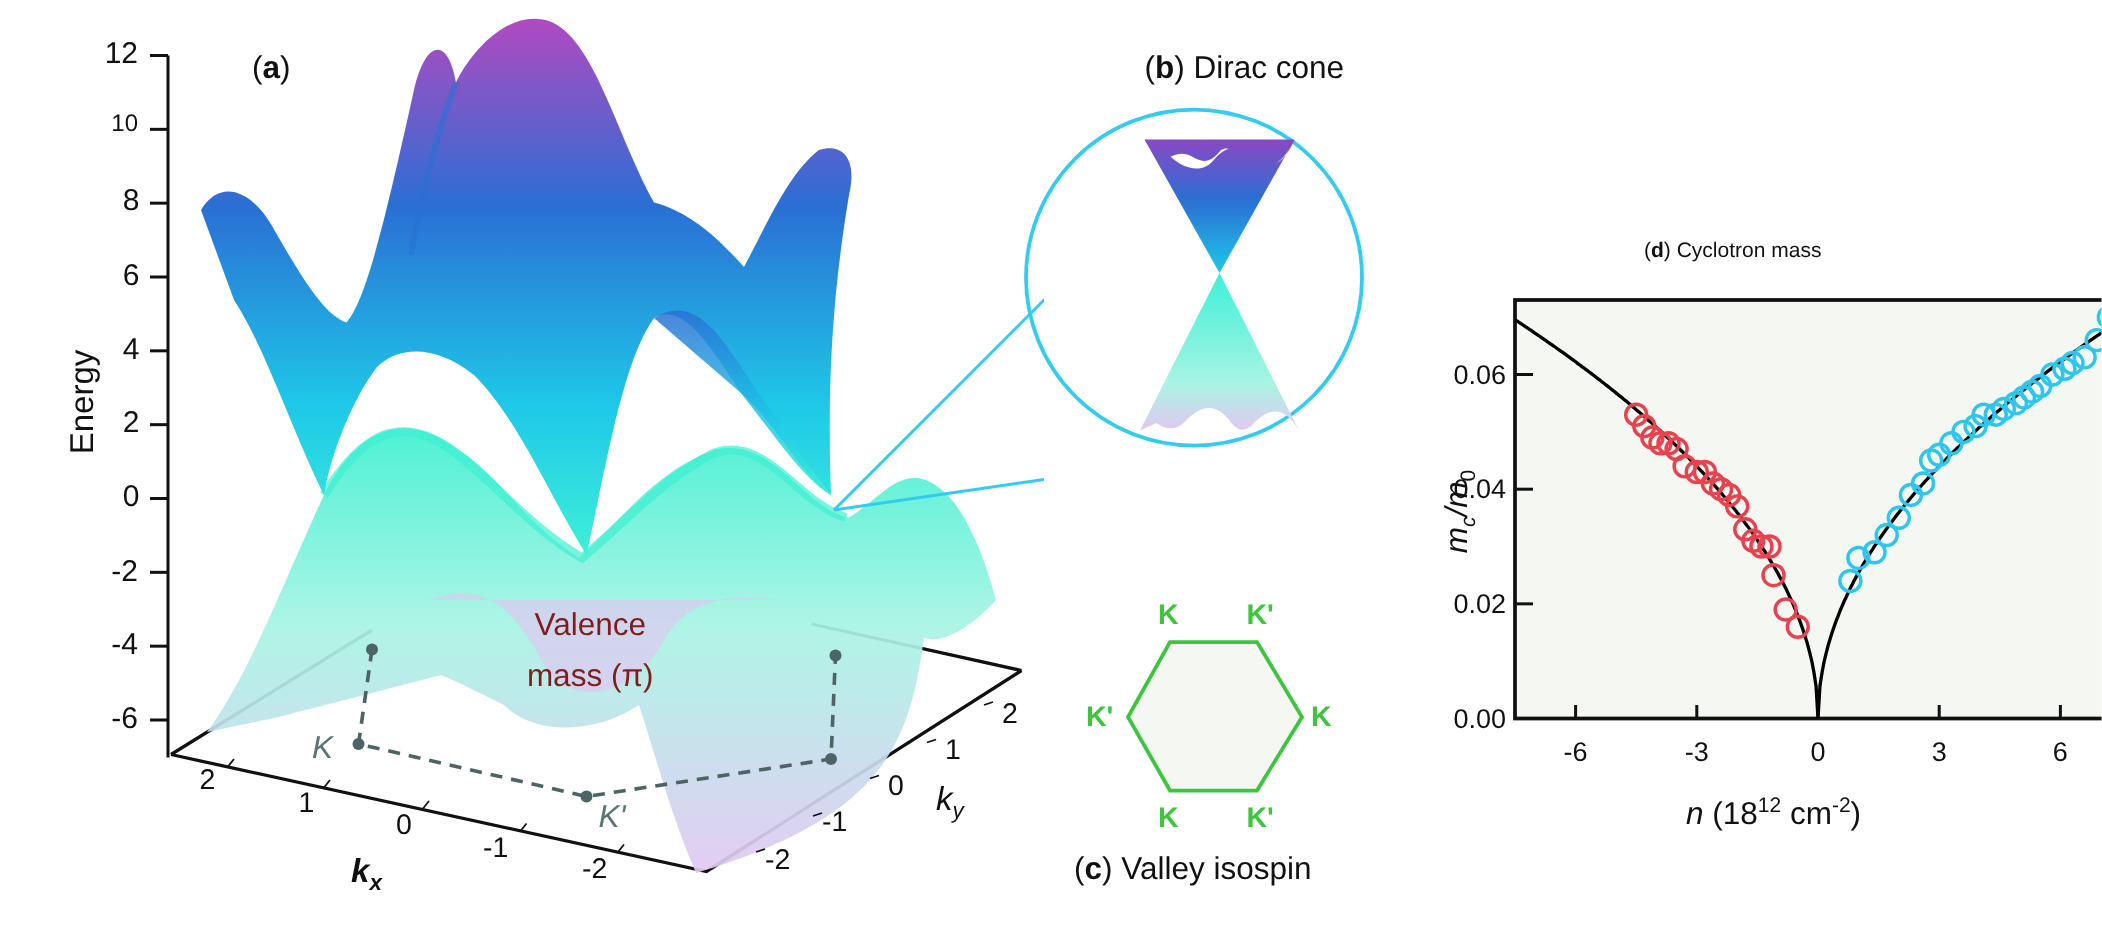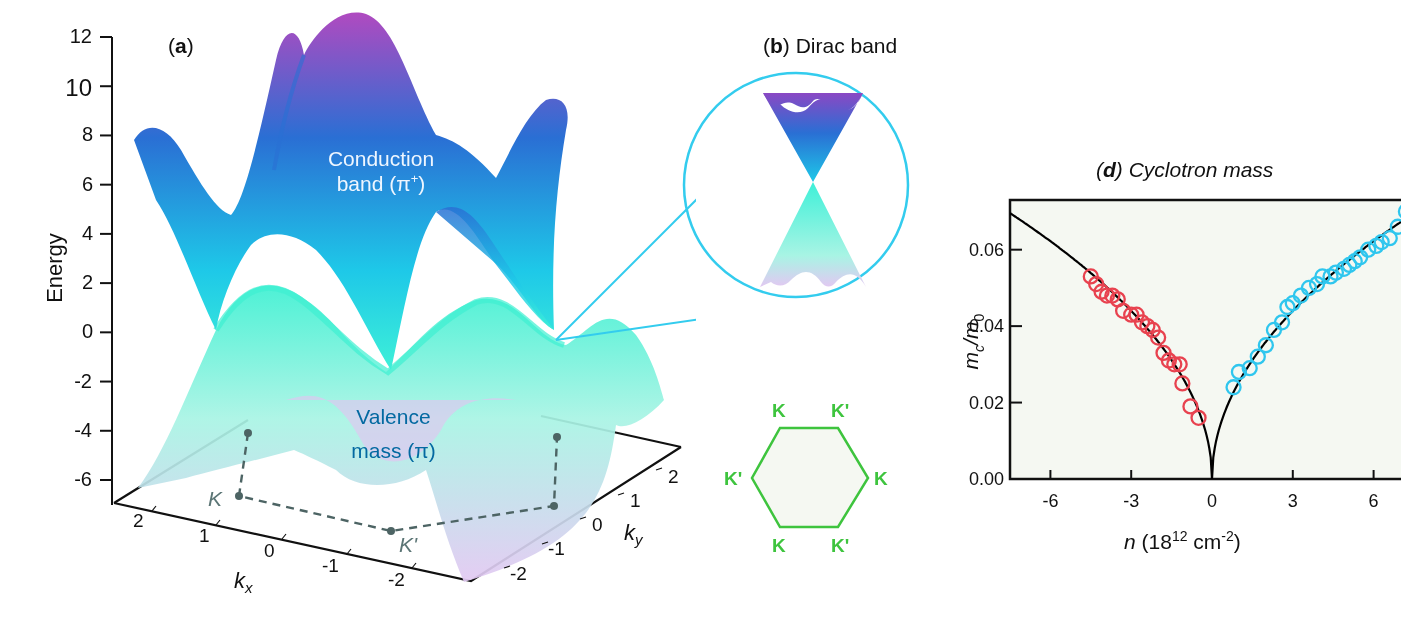--- a/index.html
+++ b/index.html
@@ -97,49 +97,45 @@
       <line x1="602" y1="495" x2="608" y2="493"></line>
       <line x1="564" y1="519" x2="570" y2="517"></line>
       <line x1="526" y1="544" x2="532" y2="542"></line>
       <line x1="488" y1="568" x2="494" y2="566"></line>
     </g>
   </svg>
 
   
   <div id="ytick-labels">
       <div class="lbl" style="left: 48px; top: 25px; font-size: 20px; width: 28px; text-align: right;">12</div>
-      <div class="lbl" style="left: 48px; top: 74.2222px; font-size: 24px; width: 28px; text-align: right;">10</div>
+      <div class="lbl" style="left: 48px; top: 74.2222px; font-size: 16px; width: 28px; text-align: right;">10</div>
       <div class="lbl" style="left: 57px; top: 123.444px; font-size: 20px; width: 20px; text-align: right;">8</div>
       <div class="lbl" style="left: 57px; top: 172.667px; font-size: 20px; width: 20px; text-align: right;">6</div>
       <div class="lbl" style="left: 57px; top: 221.889px; font-size: 20px; width: 20px; text-align: right;">4</div>
       <div class="lbl" style="left: 57px; top: 271.111px; font-size: 20px; width: 20px; text-align: right;">2</div>
       <div class="lbl" style="left: 57px; top: 320.333px; font-size: 20px; width: 20px; text-align: right;">0</div>
       <div class="lbl" style="left: 48px; top: 369.556px; font-size: 20px; width: 28px; text-align: right;">-2</div>
       <div class="lbl" style="left: 48px; top: 418.778px; font-size: 20px; width: 28px; text-align: right;">-4</div>
       <div class="lbl" style="left: 48px; top: 468px; font-size: 20px; width: 28px; text-align: right;">-6</div>
     </div>
 
   <div class="lbl" style="left:-6px;top:255px;font-size:22px;transform:rotate(-90deg);transform-origin:center;width:90px;text-align:center;">Energy</div>
 
   <div class="lbl" style="left:152px;top:34px;font-size:21px;">(<b>a</b>)</div>
 
-  <div class="lbl" style="left:300px;top:147px;font-size:21px;color:#eef6ff;text-align:center;width:130px;">
-    <div>Conduction</div>
-    <div><span>band (π</span><sup style="font-size:13px;">+</sup><span>)</span></div>
-  </div>
-
-  <div class="lbl" style="left:330px;top:400px;font-size:21px;color:#0369a1;text-align:center;width:95px;line-height:34px;">
+
+  <div class="lbl" style="left:330px;top:400px;font-size:21px;color:#7f1d1d;text-align:center;width:95px;line-height:34px;">
     <div>Valence</div>
     <div>mass (π)</div>
   </div>
 
   <div class="lbl" style="left:192px;top:487px;font-size:21px;font-style:italic;color:#5b7575;">K</div>
   <div class="lbl" style="left:383px;top:533px;font-size:21px;font-style:italic;color:#5b7575;">K'</div>
 
-  <div class="lbl" style="left:218px;top:568px;font-size:22px;font-style:italic;">
+  <div class="lbl" style="left:218px;top:568px;font-size:22px;font-style:italic;font-weight:bold;">
     <span>k</span><sub style="font-size:15px;">x</sub>
   </div>
   <div class="lbl" style="left:608px;top:520px;font-size:22px;font-style:italic;">
     <span>k</span><sub style="font-size:15px;">y</sub>
   </div>
 
   <div>
     <div class="lbl" style="left:117px;top:510px;font-size:19px;">2</div>
     <div class="lbl" style="left:183px;top:525px;font-size:19px;">1</div>
     <div class="lbl" style="left:248px;top:540px;font-size:19px;">0</div>
@@ -150,21 +146,21 @@
     <div class="lbl" style="left:652px;top:466px;font-size:19px;">2</div>
     <div class="lbl" style="left:614px;top:490px;font-size:19px;">1</div>
     <div class="lbl" style="left:576px;top:514px;font-size:19px;">0</div>
     <div class="lbl" style="left:532px;top:538px;font-size:19px;">-1</div>
     <div class="lbl" style="left:494px;top:563px;font-size:19px;">-2</div>
   </div>
 </div>
 
 <div class="panel" style="left:660px;top:0;width:260px;height:320px;">
   <div class="lbl" style="left:87px;top:34px;font-size:21px;">
-    (<b>b</b>) <span>Dirac band</span>
+    (<b>b</b>) <span>Dirac cone</span>
   </div>
   <svg width="260" height="320" viewBox="0 0 260 320" style="position:absolute;left:0;top:0;">
     <defs>
       <linearGradient id="coneTop" x1="0" y1="0" x2="0" y2="1">
         <stop offset="0" stop-color="#8a48c4"></stop>
         <stop offset="0.45" stop-color="#2a6fd4"></stop>
         <stop offset="1" stop-color="#1ec8e8"></stop>
       </linearGradient>
       <linearGradient id="coneBot" x1="0" y1="0" x2="0" y2="1">
         <stop offset="0" stop-color="#3ef0d8"></stop>
@@ -184,24 +180,27 @@
     <polygon points="74,38 132,38 162,88 132,137 74,137 46,88" fill="#f5f8f2" stroke="#3ec43e" stroke-width="2.5"></polygon>
   </svg>
   <div style="color:#3ec43e;font-size:19px;font-weight:bold;">
     <div class="lbl" style="left:66px;top:10px;">K</div>
     <div class="lbl" style="left:125px;top:10px;">K'</div>
     <div class="lbl" style="left:18px;top:78px;">K'</div>
     <div class="lbl" style="left:168px;top:78px;">K</div>
     <div class="lbl" style="left:66px;top:145px;">K</div>
     <div class="lbl" style="left:125px;top:145px;">K'</div>
   </div>
+  <div class="lbl" style="left:10px;top:178px;font-size:21px;">
+    (<b>c</b>) <span>Valley isospin</span>
+  </div>
 </div>
 
 <div class="panel" style="left:920px;top:150px;width:481px;height:478px;">
-  <div class="lbl" style="left:160px;top:8px;font-size:21px;font-style:italic;">
+  <div class="lbl" style="left:160px;top:8px;font-size:14px;">
     (<b>d</b>) <span>Cyclotron mass</span>
   </div>
   <svg id="d-svg" width="481" height="478" viewBox="0 0 481 478" style="position:absolute;left:0;top:0;">
       <rect x="74" y="50" width="404" height="279" fill="#f5f8f2" stroke="#111" stroke-width="2.5"></rect>
       <line x1="114.4" x2="114.4" y1="329" y2="320" stroke="#111" stroke-width="2"></line>
       <text x="114.4" y="357" font-size="18" text-anchor="middle" fill="#111">-6</text>
       <line x1="195.2" x2="195.2" y1="329" y2="320" stroke="#111" stroke-width="2"></line>
       <text x="195.2" y="357" font-size="18" text-anchor="middle" fill="#111">-3</text>
       <line x1="276" x2="276" y1="329" y2="320" stroke="#111" stroke-width="2"></line>
       <text x="276" y="357" font-size="18" text-anchor="middle" fill="#111">0</text>

